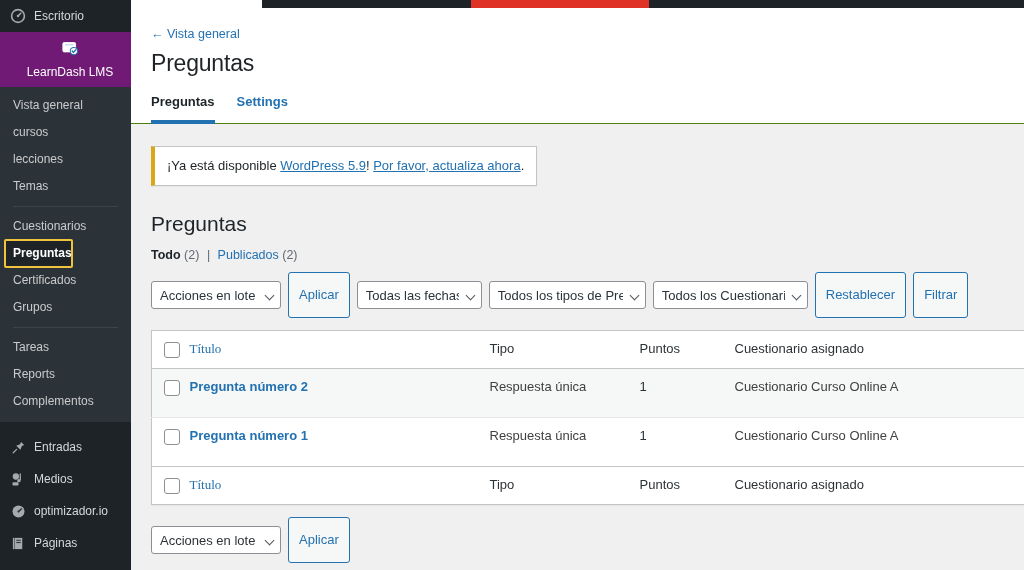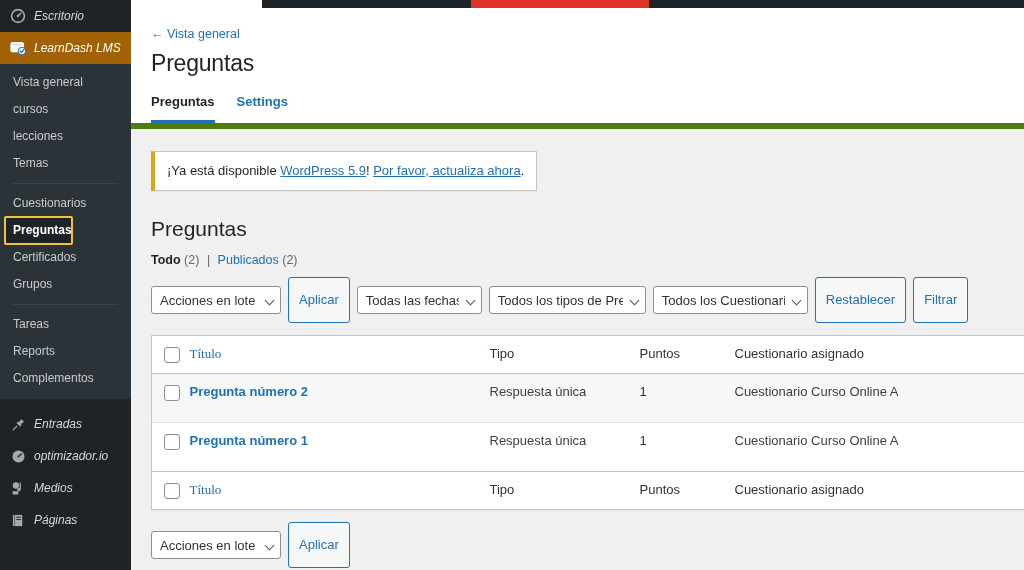--- a/index.html
+++ b/index.html
@@ -25,25 +25,25 @@
   
   .sidebar {
     width: 131px; min-width: 131px; height: 570px;
     background: #1d2327; color: #c3c4c7;
     font-size: 12px; position: relative; z-index: 30;
   }
   .menu-top { background: #1d2327; }
   .mi {
     display: flex; align-items: center; gap: 7px;
     padding: 7px 0 7px 9px; line-height: 16px;
-    color: #d7d8d9; cursor: pointer; position: relative; font-style: italic;
+    color: #d7d8d9; cursor: pointer; position: relative;
   }
   .mi .ico { width: 18px; height: 18px; flex: 0 0 18px; display: flex; align-items: center; justify-content: center; }
   .mi .ico svg { display: block; }
-  .mi.current { background: #a16207; color: #fff; }
+  .mi.current { background: #701a75; color: #fff; flex-direction: column; }
   .mi.current .ico svg { fill: #fff; stroke: #fff; }
 
   
   .submenu { background: #2c3338; padding: 5px 0 7px 0; }
   .sub {
     display: block; padding: 5px 0 5px 13px;
     color: #c9cbcd; font-size: 12px; line-height: 17px; cursor: pointer;
   }
   .sub.focused {
     background: #1d2327; color: #fff; font-weight: bold;
@@ -53,21 +53,21 @@
   .sub-sep { height: 1px; background: #3c434a; margin: 6px 13px 6px 13px; }
 
   .menu-sep { height: 9px; }
 
   
   .content {
     flex: 1; height: 570px; background: #f0f0f1;
     position: relative; overflow: hidden;
   }
   .page-head {
-    background: #fff; padding: 24px 0 0 0; border-bottom: 6px solid #4d7c0f;
+    background: #fff; padding: 24px 0 0 0; border-bottom: 1px solid #4d7c0f;
   }
   .backlink {
     font-size: 12.5px; color: #2271b1; margin: 0 0 0 20px;
     text-decoration: none; cursor: pointer; display: inline-block;
   }
   .page-title {
     font-size: 23px; font-weight: normal; color: #1d2327;
     margin: 8px 0 0 20px; letter-spacing: -0.2px;
   }
   .tabs {
@@ -228,38 +228,38 @@
               <path d="M13.5 2.5 L17.5 6.5 L14.5 8 L12.5 13 L7 7.5 L12 5.5 Z" fill="#a7aaad"></path>
               <path d="M7.5 12.5 L3 17" stroke="#a7aaad" stroke-width="1.7" stroke-linecap="round"></path>
             </svg>
         </span>
         <span>Entradas</span>
       </div>
 
       <div class="mi">
         <span class="ico">
           <svg width="15" height="15" viewBox="0 0 20 20">
-              <circle cx="10" cy="10" r="8" fill="#a7aaad"></circle>
-              <path d="M10 10 L14 6.5" stroke="#2c3338" stroke-width="1.8" stroke-linecap="round"></path>
-              <circle cx="10" cy="10" r="1.4" fill="#2c3338"></circle>
-            </svg>
-        </span>
-        <span>optimizador.io</span>
-      </div>
-
-      <div class="mi">
-        <span class="ico">
-          <svg width="15" height="15" viewBox="0 0 20 20">
               <circle cx="6.5" cy="6" r="4.2" fill="#a7aaad"></circle>
               <rect x="11.5" y="2" width="1.7" height="9" fill="#a7aaad"></rect>
               <circle cx="10.5" cy="11.5" r="2.3" fill="#a7aaad"></circle>
               <rect x="2" y="13.5" width="8" height="4.5" rx="1" fill="#a7aaad"></rect>
             </svg>
         </span>
         <span>Medios</span>
+      </div>
+
+      <div class="mi">
+        <span class="ico">
+          <svg width="15" height="15" viewBox="0 0 20 20">
+              <circle cx="10" cy="10" r="8" fill="#a7aaad"></circle>
+              <path d="M10 10 L14 6.5" stroke="#2c3338" stroke-width="1.8" stroke-linecap="round"></path>
+              <circle cx="10" cy="10" r="1.4" fill="#2c3338"></circle>
+            </svg>
+        </span>
+        <span>optimizador.io</span>
       </div>
 
       <div class="mi">
         <span class="ico">
           <svg width="15" height="15" viewBox="0 0 20 20">
               <rect x="5" y="2.5" width="10" height="15" fill="#a7aaad"></rect>
               <rect x="2.5" y="2.5" width="2" height="15" fill="#a7aaad"></rect>
               <rect x="7" y="5" width="6" height="1.4" fill="#2c3338"></rect>
               <rect x="7" y="8" width="6" height="1.4" fill="#2c3338"></rect>
             </svg>

